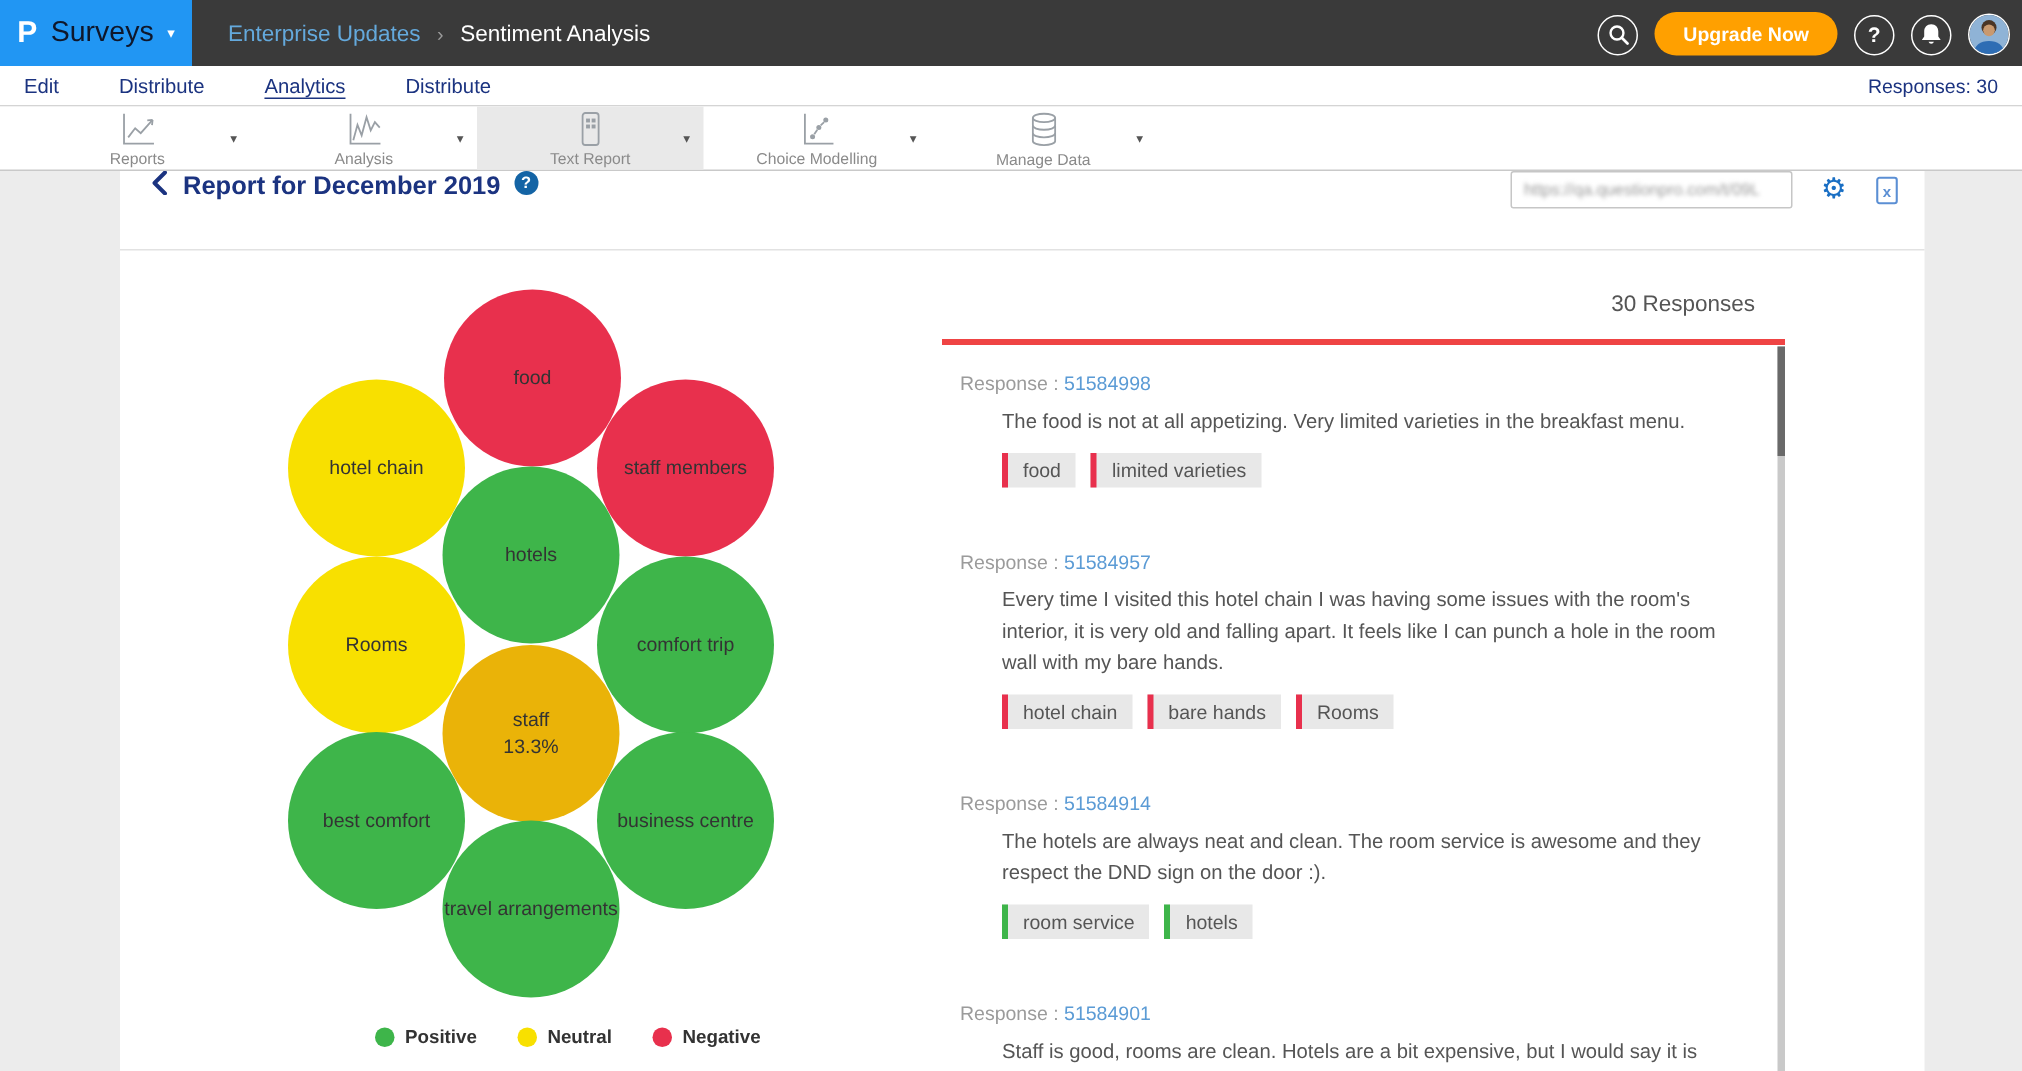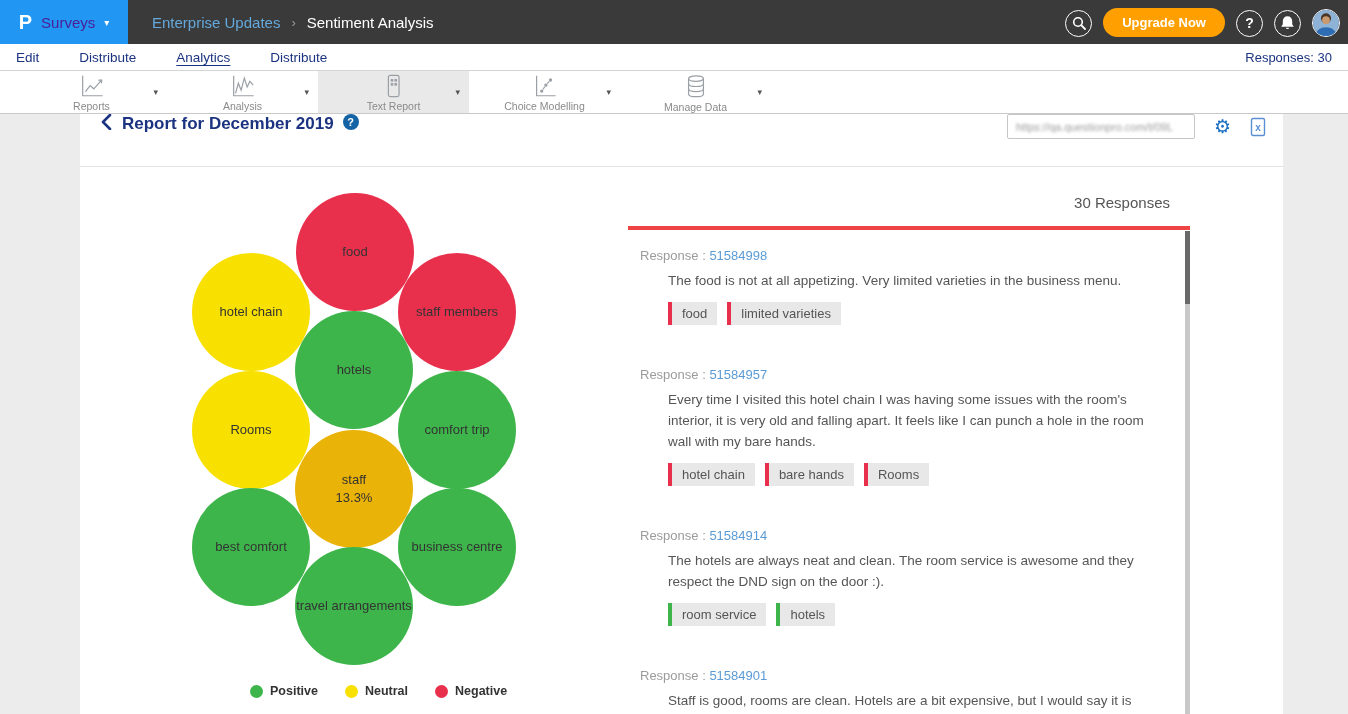--- a/index.html
+++ b/index.html
@@ -4,21 +4,21 @@
 <style>
   * { box-sizing: border-box; margin: 0; padding: 0; }
   html,body { width:1348px; height:714px; overflow:hidden;
     font-family:"Liberation Sans", sans-serif; background:#ececec; }
 
   
   .topbar { height:44px; background:#3a3a3a; display:flex; align-items:center; }
   .logo-area { width:128px; height:44px; background:#2196f3; display:flex;
     align-items:center; justify-content:center; gap:9px; cursor:pointer; }
   .logo-p { color:#fff; font-weight:bold; font-size:20px; }
-  .logo-product { color:#4c1d95; font-size:15px; }
+  .logo-product { color:#0f172a; font-size:19px; }
   .logo-caret { color:#fff; font-size:10px; }
   .breadcrumb { margin-left:24px; font-size:15px; display:flex; align-items:center; }
   .crumb-parent { color:#64a9dc; cursor:pointer; }
   .crumb-sep { color:#9a9a9a; margin:0 11px; font-size:13px; }
   .crumb-current { color:#ffffff; }
   .topbar-right { margin-left:auto; display:flex; align-items:flex-end; gap:11px; padding-right:8px; }
   .circle-btn { width:27px; height:27px; border:1.6px solid #fff; border-radius:50%;
     display:flex; align-items:center; justify-content:center; cursor:pointer;
     color:#fff; font-size:14px; font-weight:bold; background:transparent; }
   .upgrade-btn { background:#ffa000; color:#fff; border:none; border-radius:15px;
@@ -292,21 +292,21 @@
             <span class="legend-dot" style="background: rgb(232, 48, 77);"></span>
             <span class="legend-label">Negative</span>
           </div>
         </div>
 
       <div class="responses-count">30 Responses</div>
       <div class="responses-panel">
         <div id="responses-list">
             <div class="response-item">
               <div class="response-label">Response : <a class="response-id">51584998</a></div>
-              <div class="response-text">The food is not at all appetizing. Very limited varieties in the business menu.</div>
+              <div class="response-text">The food is not at all appetizing. Very limited varieties in the breakfast menu.</div>
               <div class="response-tags">
                 <span class="tag-chip" style="border-left-color: rgb(232, 48, 77);">food</span>
                 <span class="tag-chip" style="border-left-color: rgb(232, 48, 77);">limited varieties</span>
               </div>
             </div>
             <div class="response-item">
               <div class="response-label">Response : <a class="response-id">51584957</a></div>
               <div class="response-text">Every time I visited this hotel chain I was having some issues with the room's interior, it is very old and falling apart. It feels like I can punch a hole in the room wall with my bare hands.</div>
               <div class="response-tags">
                 <span class="tag-chip" style="border-left-color: rgb(232, 48, 77);">hotel chain</span>

